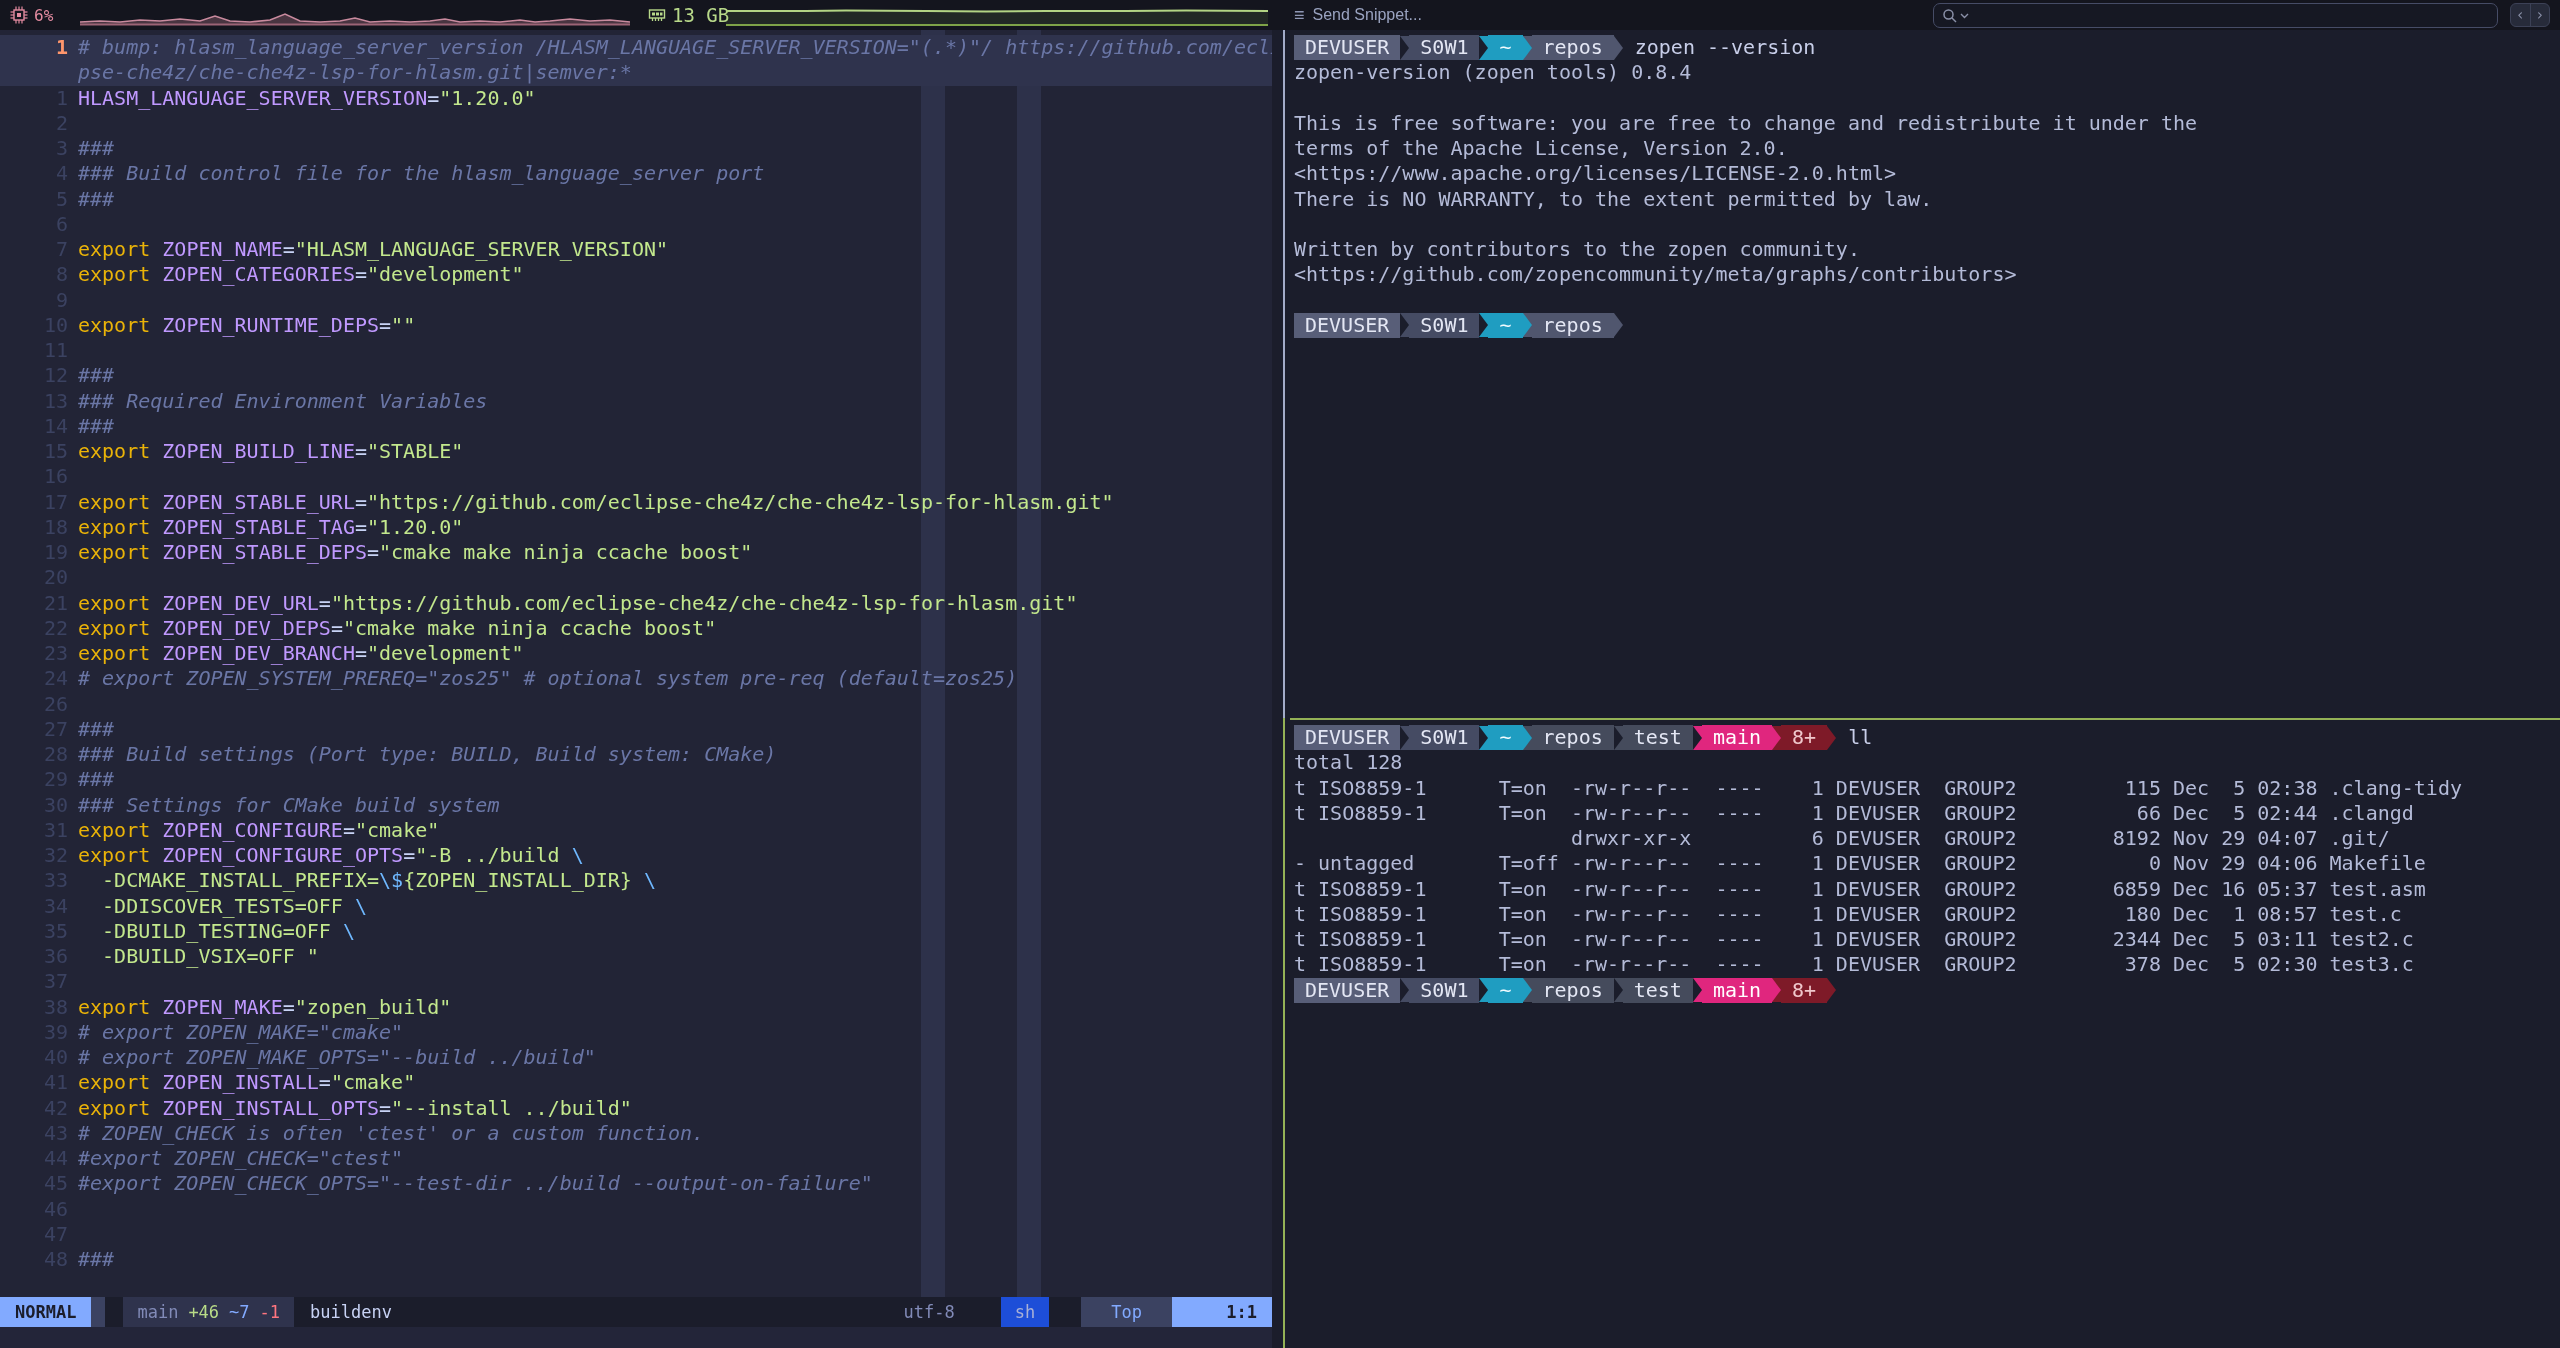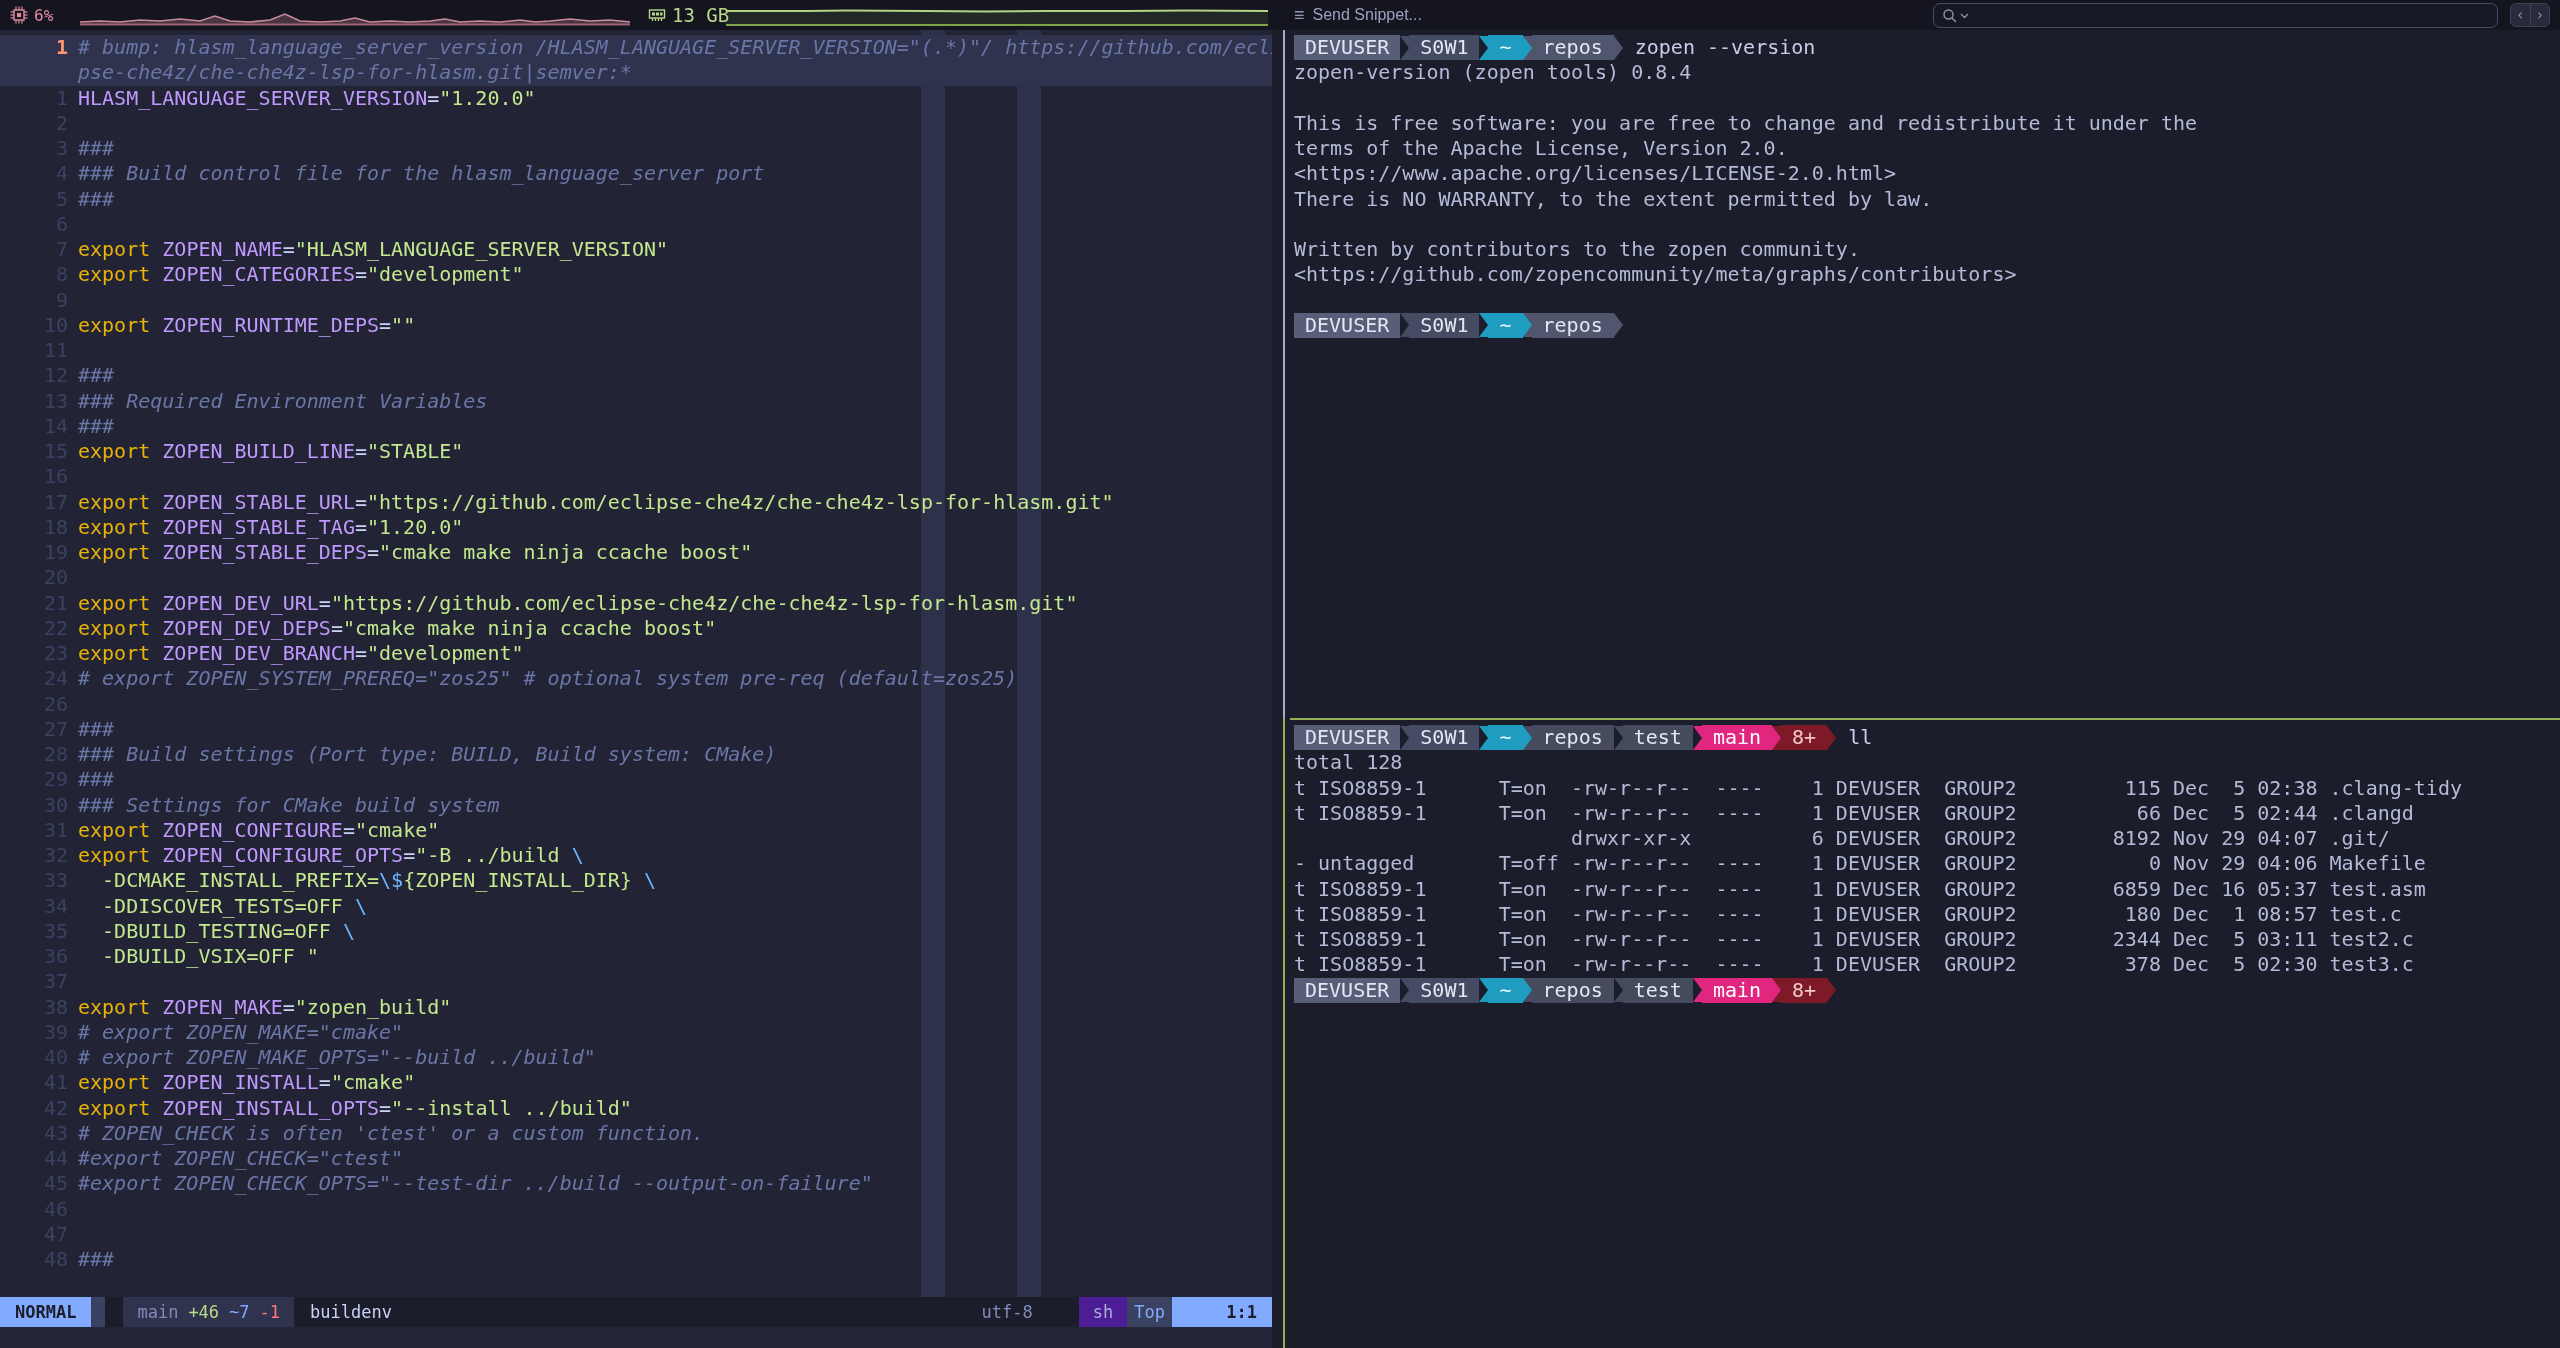--- a/index.html
+++ b/index.html
@@ -50,22 +50,22 @@
   .sl-mode{background:#82aaff;color:#1b1d2b;font-weight:bold;display:flex;align-items:center;padding:8px 15px;}
   .sl-stub{width:14px;background:#3b4261;margin-right:18px;}
   .sl-git{background:#2f334d;display:flex;align-items:center;gap:10px;padding:0 14px;}
   .sl-branch{color:#828bb8;}
   .sl-add{color:#b8db87;}
   .sl-mod{color:#82aaff;}
   .sl-del{color:#ff757f;}
   .sl-file{color:#c8d3f5;display:flex;align-items:center;margin-left:16px;}
   .sl-spacer{flex:1;}
   .sl-enc{color:#828bb8;display:flex;align-items:center;}
-  .sl-ft{color:#a9b1d6;display:flex;align-items:center;background:#4c1d95;padding:0 14px;margin-left:46px;}
-  .sl-top{background:#3b4261;color:#82aaff;display:flex;align-items:center;padding:0 7px;}
+  .sl-ft{color:#a9b1d6;display:flex;align-items:center;background:#1d4ed8;padding:0 14px;margin-left:46px;}
+  .sl-top{background:#3b4261;color:#82aaff;display:flex;align-items:center;padding:0 30px;margin-left:32px;}
   .sl-pos{background:#82aaff;color:#1b1d2b;font-weight:bold;display:flex;align-items:center;
     justify-content:flex-end;width:100px;padding:0 15px;}
   .cmdline{height:21px;background:#232539;flex:none;}
   
   .trow{height:25.25px;line-height:25.25px;white-space:pre;color:#b4bbd8;font-size:20px;}
   .prow{display:flex;align-items:center;white-space:pre;}
   .pseg{display:inline-block;padding:0 11px;height:25.25px;line-height:25.25px;}
   .ptri{display:inline-block;width:0;height:0;border-top:12.7px solid transparent;
     border-bottom:12.7px solid transparent;border-left:9px solid transparent;}
   .cmd{margin-left:12px;color:#c8cee9;}

